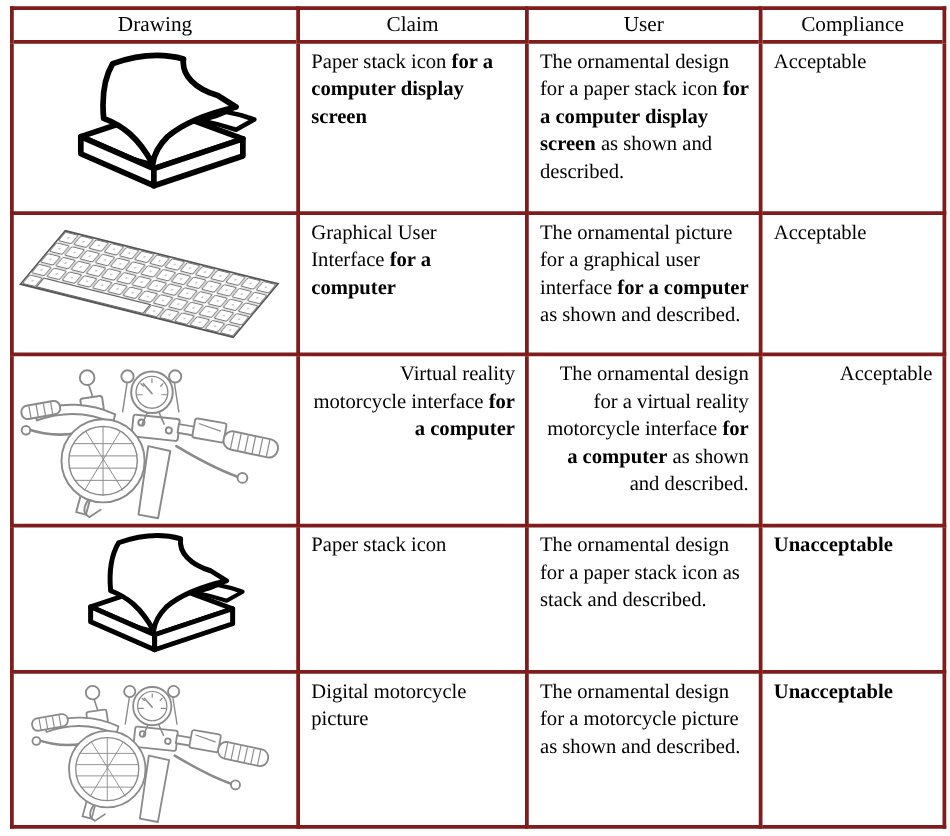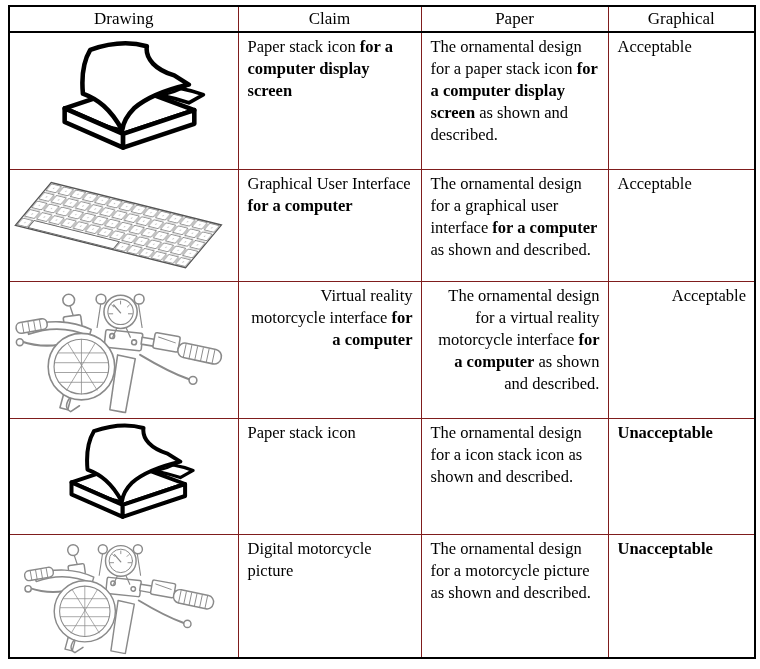--- a/index.html
+++ b/index.html
@@ -1,19 +1,19 @@
 <!DOCTYPE html>
 <html><head>
 <meta charset="utf-8">
 <style>
   html,body{margin:0;padding:0;background:#ffffff;}
   body{width:760px;height:669px;font-family:"Liberation Serif", serif;color:#000;}
   .sheet{position:relative;width:760px;height:669px;background:#fff;overflow:hidden;}
   table.comp{position:absolute;left:8px;top:5px;width:746px;border-collapse:collapse;table-layout:fixed;border:2px solid #000;background:#fff;}
-  th,td{border:1px solid #7f1d1d;font-size:16.5px;line-height:22px;vertical-align:top;padding:3px 8px 3px 9px;overflow:hidden;}
+  th,td{border:3px solid #7f1d1d;font-size:16.5px;line-height:22px;vertical-align:top;padding:3px 8px 3px 9px;overflow:hidden;}
   thead th{border-bottom:2px solid #000;font-weight:normal;text-align:center;font-size:17px;vertical-align:middle;padding:1px 4px;}
   tr.rh{height:26px;}
   tr.r1{height:137px;} tr.r2{height:112px;margin-left:44px;} tr.r3{height:137px;text-align:right;} tr.r4{height:116px;} tr.r5{height:124px;margin-left:26px;}
   td.draw{padding:1px;text-align:center;vertical-align:middle;}
   td.draw svg{display:inline-block;vertical-align:middle;}
   .b{font-weight:bold;}
   .defs{position:absolute;width:0;height:0;overflow:hidden;}
 </style>
 </head>
 <body>
@@ -102,63 +102,63 @@
     <colgroup>
       <col style="width:229px">
         <col style="width:183px">
         <col style="width:187px">
         <col style="width:147px">
     </colgroup>
     <thead>
       <tr class="rh">
         <th>Drawing</th>
         <th>Claim</th>
-        <th>Paper</th>
-        <th>Graphical</th>
+        <th>User</th>
+        <th>Compliance</th>
       </tr>
     </thead>
     <tbody>
       <tr class="r1">
         <td class="draw">
           <svg width="210" height="128" viewBox="0 0 230 140">
               <use href="#sym-paper"></use>
             </svg>
         </td>
         <td><span>Paper stack icon </span><span class="b">for a computer display screen</span></td>
         <td><span>The ornamental design for a paper stack icon </span><span class="b">for a computer display screen</span><span> as shown and described.</span></td>
         <td><span>Acceptable</span></td>
       </tr>
       <tr class="r2">
         <td class="draw">
           <svg width="223" height="108" viewBox="0 0 230 112">
               <use href="#sym-keyboard"></use>
             </svg>
         </td>
         <td><span>Graphical User Interface </span><span class="b">for a computer</span></td>
-        <td><span>The ornamental design for a graphical user interface </span><span class="b">for a computer</span><span> as shown and described.</span></td>
+        <td><span>The ornamental picture for a graphical user interface </span><span class="b">for a computer</span><span> as shown and described.</span></td>
         <td><span>Acceptable</span></td>
       </tr>
       <tr class="r3">
         <td class="draw">
           <svg width="225" height="130" viewBox="0 0 230 130">
               <use href="#sym-moto"></use>
             </svg>
         </td>
         <td><span>Virtual reality motorcycle interface </span><span class="b">for a computer</span></td>
         <td><span>The ornamental design for a virtual reality motorcycle interface </span><span class="b">for a computer</span><span> as shown and described.</span></td>
         <td><span>Acceptable</span></td>
       </tr>
       <tr class="r4">
         <td class="draw">
           <svg width="185" height="112" viewBox="0 0 230 140">
               <use href="#sym-paper"></use>
             </svg>
         </td>
         <td><span>Paper stack icon</span></td>
-        <td><span>The ornamental design for a icon stack icon as shown and described.</span></td>
+        <td><span>The ornamental design for a paper stack icon as stack and described.</span></td>
         <td><span class="b">Unacceptable</span></td>
       </tr>
       <tr class="r5">
         <td class="draw">
           <svg width="207" height="118" viewBox="0 0 230 130">
               <use href="#sym-moto"></use>
             </svg>
         </td>
         <td><span>Digital motorcycle picture</span></td>
         <td><span>The ornamental design for a motorcycle picture as shown and described.</span></td>

